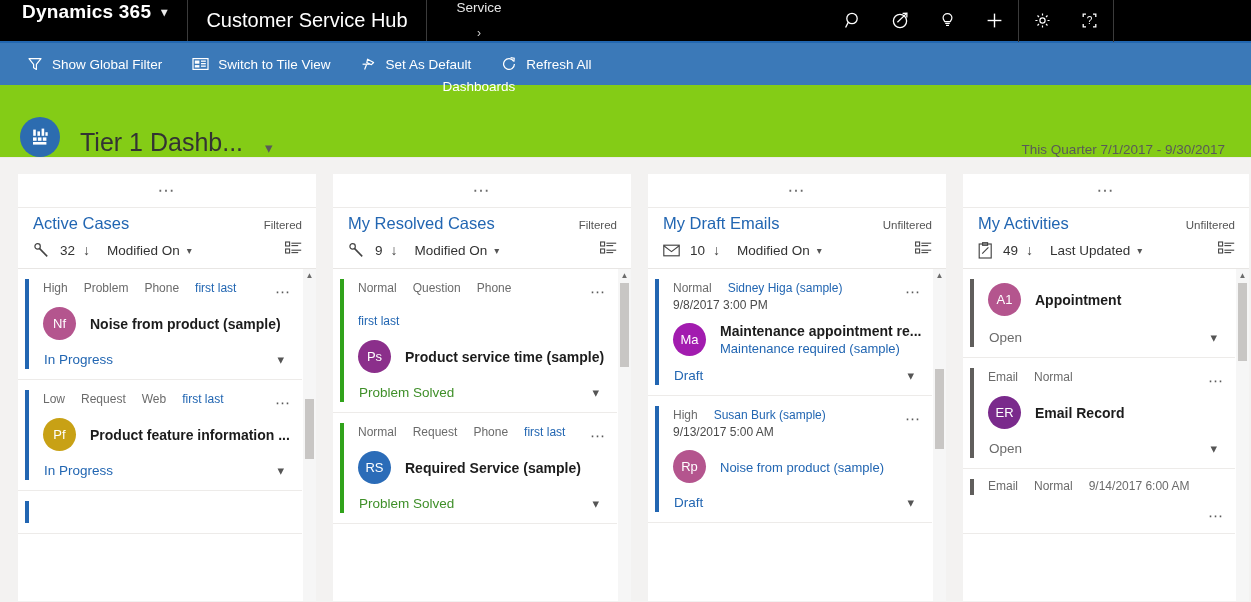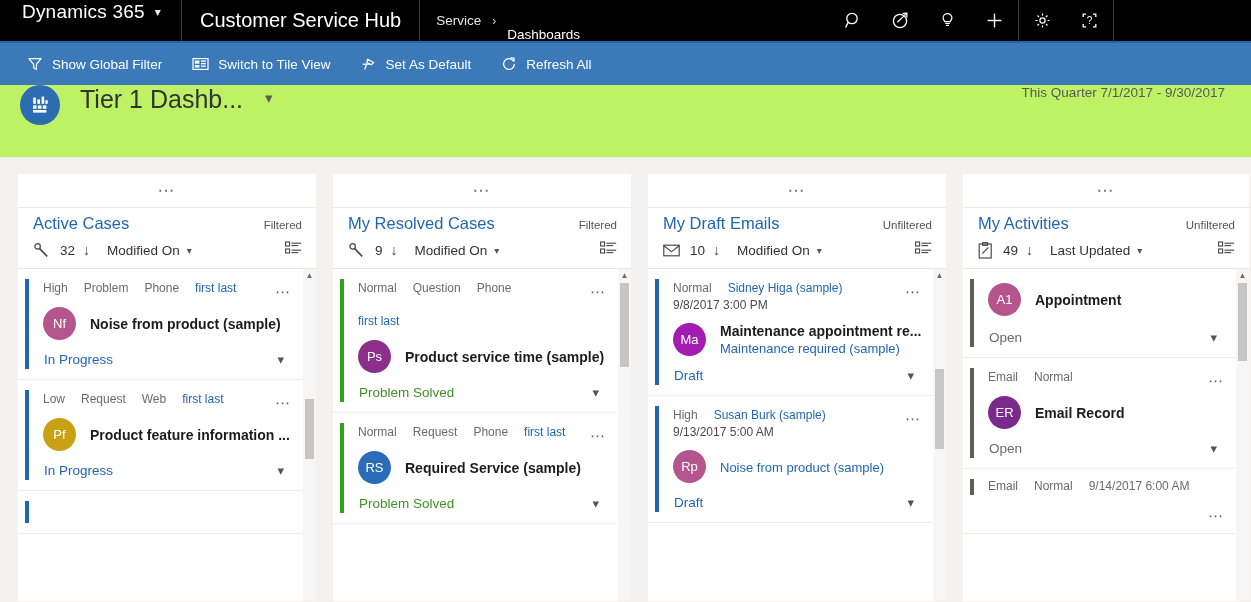--- a/index.html
+++ b/index.html
@@ -17,38 +17,39 @@
   .topbar {
     height: 43px; width: 100%;
     background: #000000;
     display: flex; align-items: stretch;
     position: relative;
     border-bottom: 2px solid #2267b0;
   }
   .tb-brand {
     display: flex; align-items: center; gap: 10px;
     padding: 0 20px 18px 22px;
-    color: #ffffff; font-size: 19px; font-weight: 400;
+    color: #ffffff; font-size: 19px; font-weight: 700;
     letter-spacing: .2px;
     border-right: 1px solid #3b3b3b;
     cursor: pointer;
   }
   .tb-brand .chev { font-size: 12px; opacity: .92; }
   .tb-app {
     display: flex; align-items: center;
     padding: 0 18px;
     color: #ffffff; font-size: 20px; font-weight: 400;
     border-right: 1px solid #3b3b3b;
     white-space: nowrap;
   }
   .tb-crumb {
     display: flex; align-items: center; gap: 11px;
     padding: 0 16px;
     color: #e6e6e6; font-size: 13.5px;
     white-space: nowrap;
+    flex-direction: column;
   }
   .tb-crumb .sep { font-size: 12px; color: #cfcfcf; }
   .tb-crumb .c2 { color: #ffffff; margin-top: 28px; }
   .tb-spacer { flex: 1; }
   .tb-icons {
     display: flex; align-items: center;
   }
   .tb-icons .grp {
     display: flex; align-items: center; height: 43px;
   }
@@ -72,22 +73,22 @@
   .cmd {
     display: flex; align-items: center; gap: 9px;
     padding: 0 15px; height: 42px;
     font-size: 13.5px; color: #ffffff;
     cursor: pointer; white-space: nowrap;
   }
   .cmd svg { display: block; flex: none; }
 
   
   .titlerow {
-    height: 73px; background: #bef264;
-    display: flex; align-items: flex-start;
+    height: 73px; background: #84cc16;
+    display: flex; align-items: flex-end;
     padding: 0 26px 0 20px;
     border-bottom: 1px solid #edebe9;
   }
   .dash-avatar {
     width: 40px; height: 40px; border-radius: 50%;
     background: #2c6cb0;
     display: flex; align-items: center; justify-content: center;
     flex: none;
   }
   .dash-title {

